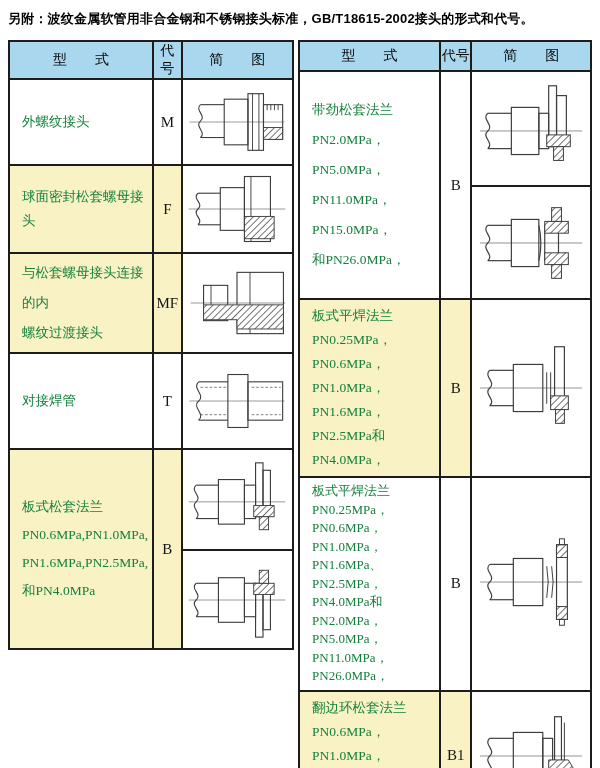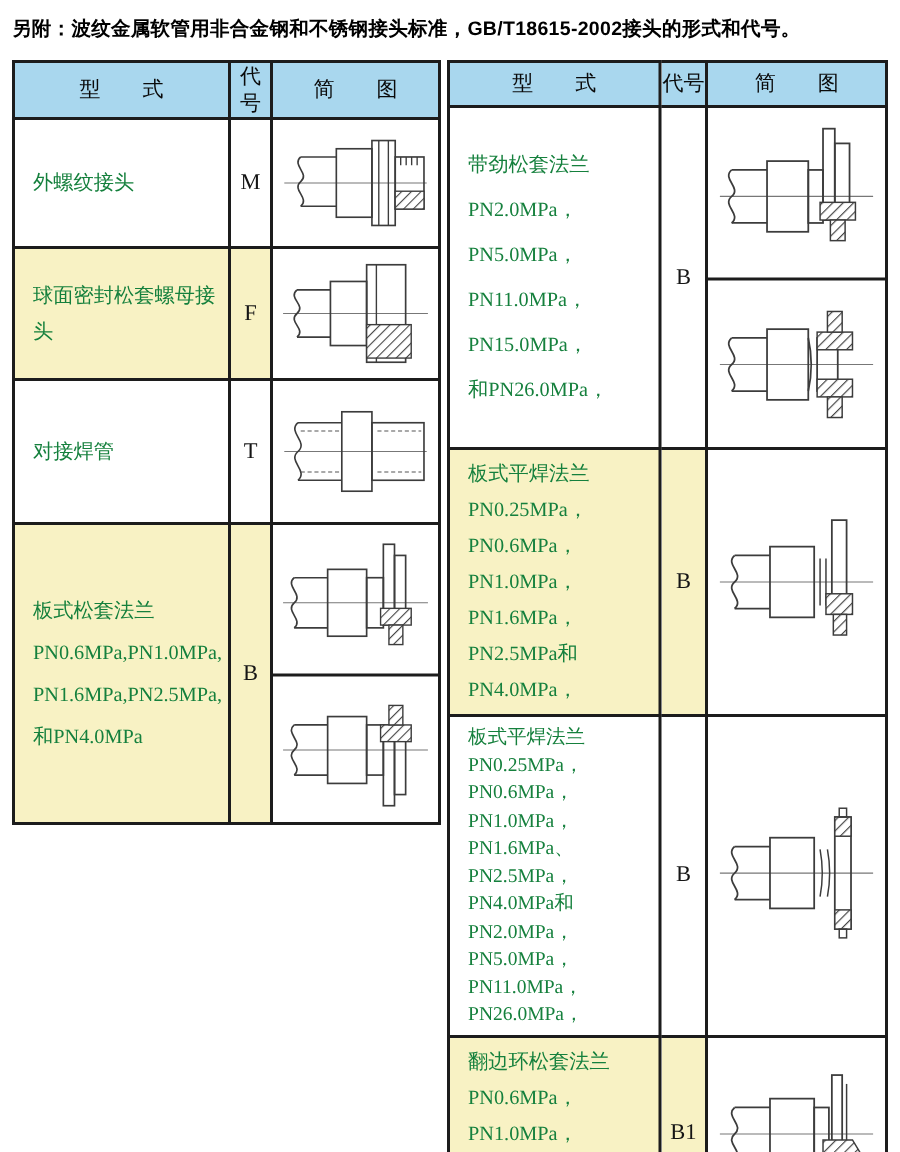--- a/index.html
+++ b/index.html
@@ -112,20 +112,37 @@
             <rect class="ln" x="38" y="23" width="26" height="46"></rect>
             <rect class="ln" x="64" y="11" width="28" height="70"></rect>
             <line class="th" x1="71" y1="11" x2="71" y2="81"></line>
             <rect class="ha" x="64" y="54" width="32" height="24"></rect>
           </svg>
         </div>
             </td>
       </tr>
 
 
+      <tr class="hl" style="height:100px">
+        <td class="type" style="line-height:30px">与松套螺母接头连接的内
+螺纹过渡接头</td>
+        <td class="code">MF</td>
+        <td class="diag">
+              <div class="dwrap">
+          <svg class="dg" width="104" height="86" viewBox="0 0 112 92">
+            <line class="cl" x1="6" y1="46" x2="108" y2="46"></line>
+            <rect class="ln" x="20" y="27" width="26" height="38"></rect>
+            <line class="th" x1="28" y1="27" x2="28" y2="65"></line>
+            <rect class="ln" x="56" y="13" width="50" height="66"></rect>
+            <line class="th" x1="70" y1="13" x2="70" y2="79"></line>
+            <path class="ha" d="M20,48 H106 V74 H56 V64 H20 Z"></path>
+          </svg>
+        </div>
+            </td>
+      </tr>
 
       <tr style="height:96px">
         <td class="type">对接焊管</td>
         <td class="code">T</td>
         <td class="diag">
               <div class="dwrap">
           <svg class="dg" width="104" height="84" viewBox="0 0 112 92">
             <line class="cl" x1="4" y1="46" x2="108" y2="46"></line>
             <path class="ln" d="M14,25 c-8,7 8,14 0,21 c-8,7 8,14 0,21"></path>
             <line class="ln" x1="14" y1="25" x2="46" y2="25"></line>

